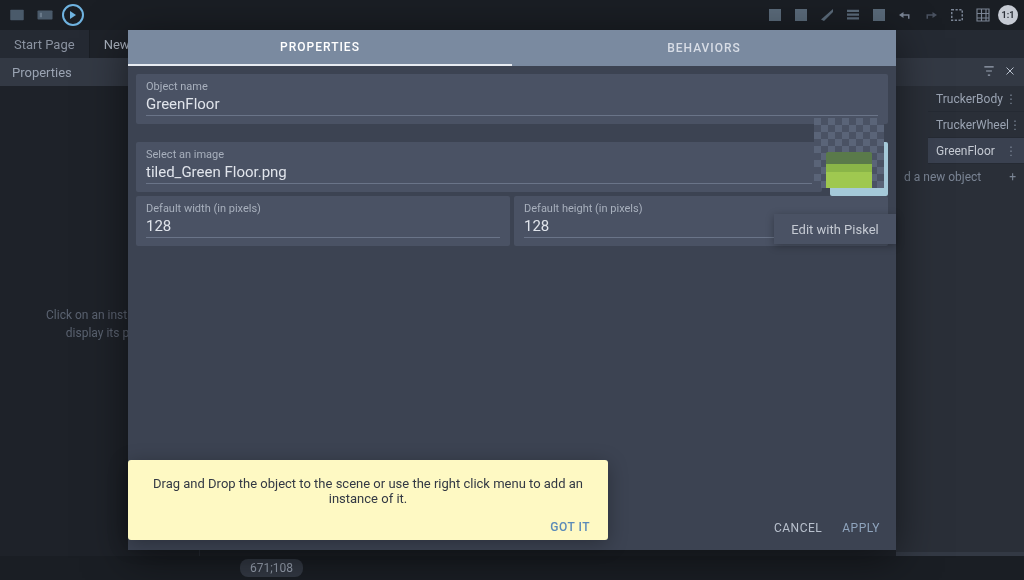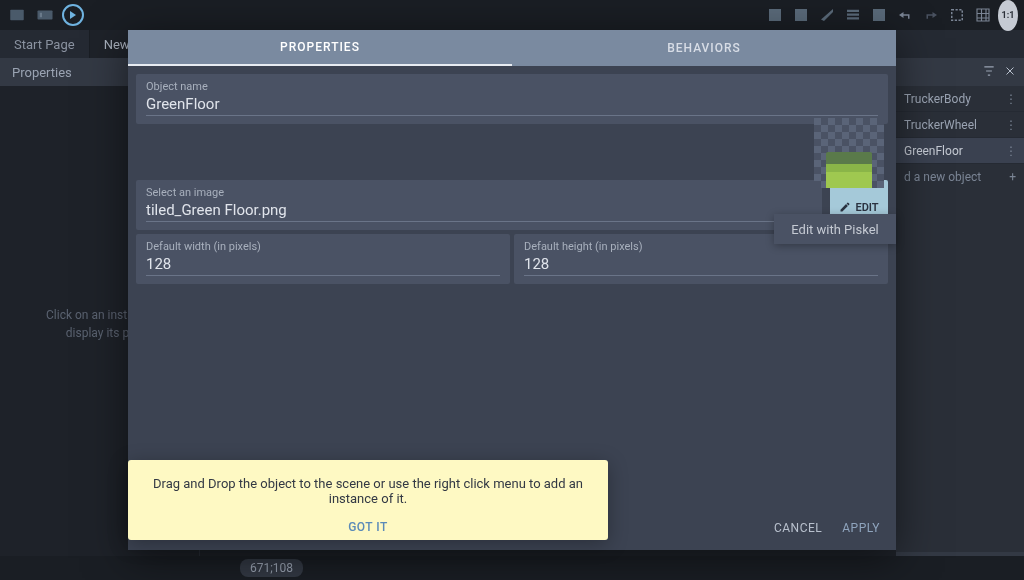--- a/index.html
+++ b/index.html
@@ -6,39 +6,39 @@
   body { width: 1024px; height: 580px; background: #1e2229; color: #c5cad3; overflow: hidden; position: relative; font-size: 13px; }
 
   
   .top-toolbar { height: 30px; background: #1a1e24; display: flex; align-items: center; padding: 0 6px; }
   .top-toolbar .left-icons { display: flex; gap: 6px; align-items: center; }
   .top-toolbar .right-icons { margin-left: auto; display: flex; gap: 4px; align-items: center; }
   .tb-icon { width: 22px; height: 20px; display: flex; align-items: center; justify-content: center; color: #7a8494; }
   .tb-icon svg { width: 18px; height: 18px; }
   .play-circle { width: 22px; height: 22px; border: 2px solid #6fb3e0; border-radius: 50%; display: flex; align-items: center; justify-content: center; }
   .play-circle svg { width: 10px; height: 10px; fill: #6fb3e0; }
-  .ratio-badge { width: 20px; height: 31px; background: #c5cad3; color: #2a2f38; border-radius: 50%; font-size: 9px; font-weight: bold; display: flex; align-items: center; justify-content: center; }
+  .ratio-badge { width: 20px; height: 20px; background: #c5cad3; color: #2a2f38; border-radius: 50%; font-size: 9px; font-weight: bold; display: flex; align-items: center; justify-content: center; }
 
   
   .tab-bar { height: 28px; background: #252a33; display: flex; align-items: stretch; }
   .tab { padding: 14px 14px; display: flex; align-items: center; color: #8a92a0; font-size: 13px; border-right: 1px solid #1a1e24; }
   .tab.active { background: #1e2229; color: #a8b0bd; }
 
   
   .main-area { display: flex; height: calc(580px - 30px - 28px); position: relative; }
 
   
   .properties-panel { width: 200px; background: #1e2229; border-right: 1px solid #2a2f38; }
   .panel-header { background: #333944; height: 28px; display: flex; align-items: center; padding: 0 12px; color: #9aa3b2; font-size: 13px; }
   .properties-hint { padding: 20px; text-align: center; color: #5a6270; font-size: 12px; line-height: 1.5; margin-top: 200px; }
 
   
   .objects-panel { width: 128px; background: #2a2f38; margin-left: auto; display: flex; flex-direction: column; }
   .objects-header { height: 28px; background: #333944; display: flex; align-items: center; justify-content: flex-end; gap: 8px; padding: 0 8px; }
-  .obj-row { height: 26px; display: flex; align-items: center; padding: 0 8px; color: #9aa3b2; font-size: 12px; justify-content: space-between; border-bottom: 1px solid #252a33; }
+  .obj-row { height: 26px; display: flex; align-items: center; padding: 0 8px; color: #9aa3b2; font-size: 12px; justify-content: space-between; border-bottom: 1px solid #252a33; margin-left: 32px; }
   .obj-row.selected { background: #3a4150; color: #c5cad3; }
   .obj-dots { color: #7a8494; letter-spacing: -1px; }
   .add-obj-row { height: 26px; display: flex; align-items: center; padding: 0 8px; color: #7a8494; font-size: 12px; justify-content: space-between; }
   .objects-search { margin-top: auto; height: 28px; background: #333944; display: flex; align-items: center; padding: 0 8px; color: #6a7280; justify-content: space-between; }
 
   
   .status-bar { position: absolute; bottom: 0; left: 0; right: 0; height: 24px; background: #1a1e24; display: flex; align-items: center; }
   .status-coords { margin-left: 240px; background: #333944; padding: 2px 10px; color: #9aa3b2; font-size: 12px; border-radius: 8px; }
 
   
@@ -47,21 +47,21 @@
   .dialog-tab { flex: 1; display: flex; align-items: center; justify-content: center; color: #d8dde6; font-size: 12px; letter-spacing: 1px; font-weight: 500; }
   .dialog-tab.active { border-bottom: 2px solid #e8ecf2; color: #ffffff; }
 
   .dialog-body { flex: 1; padding: 8px; position: relative; }
 
   .field-group { background: #4a5264; border-radius: 2px; margin-bottom: 4px; padding: 6px 10px 8px; }
   .field-label { font-size: 11px; color: #a8b0bd; margin-bottom: 2px; }
   .field-value { font-size: 15px; color: #e0e4eb; border: none; background: transparent; width: 100%; outline: none; }
   .field-underline { border-bottom: 1px solid #6a7488; margin-top: 2px; }
 
-  .image-row { display: flex; gap: 8px; margin-top: 56px; }
+  .image-row { display: flex; gap: 8px; margin-top: 18px; }
   .image-field { flex: 1; }
   .edit-btn { width: 58px; background: #a5c9d9; color: #2a3240; display: flex; align-items: center; justify-content: center; gap: 4px; font-size: 11px; font-weight: 600; border-radius: 2px; }
   .edit-btn svg { width: 12px; height: 12px; }
 
   .dims-row { display: flex; gap: 4px; align-items: center; }
   .dims-row .field-group { flex: 1; }
 
   .thumb-preview { position: absolute; top: 52px; right: 12px; width: 70px; height: 70px; background: repeating-conic-gradient(#4a5264 0% 25%, #5a6478 0% 50%) 50% / 14px 14px; display: flex; align-items: flex-end; justify-content: center; }
   .thumb-inner { width: 46px; height: 36px; position: relative; }
   .thumb-sky { position: absolute; top: 0; left: 0; right: 0; height: 14px; background: #5a7a4a; border-radius: 2px 2px 0 0; }
@@ -76,21 +76,21 @@
   .run-link { display: flex; align-items: center; gap: 6px; color: #c5cad3; font-size: 12px; }
   .run-circle { width: 16px; height: 16px; background: #c5cad3; border-radius: 50%; display: flex; align-items: center; justify-content: center; }
   .run-circle svg { width: 8px; height: 8px; fill: #3c4352; }
   .footer-spacer { flex: 1; }
   .footer-btn { color: #b8c0cd; font-size: 12px; letter-spacing: 0.5px; font-weight: 400; cursor: pointer; }
   .footer-btn.apply { color: #8fa4bd; }
 
   
   .tooltip-popup { position: absolute; bottom: 40px; left: 128px; width: 480px; background: #fef9c3; border-radius: 3px; padding: 16px 18px 6px; box-shadow: 0 4px 20px rgba(0,0,0,0.3); }
   .tooltip-text { color: #333944; font-size: 13px; text-align: center; }
-  .tooltip-gotit { text-align: center; margin-top: 14px; color: #5a8ab8; font-size: 12px; letter-spacing: 0.5px; font-weight: 500; cursor: pointer; }
+  .tooltip-gotit { text-align: right; margin-top: 14px; color: #5a8ab8; font-size: 12px; letter-spacing: 0.5px; font-weight: 500; cursor: pointer; }
 
   .x-icon { color: #b8c0cd; }
   .funnel-icon { color: #9aa3b2; }
 </style>
 </head>
 <body>
 
 <div class="top-toolbar">
   <div class="left-icons">
     <div class="tb-icon">

